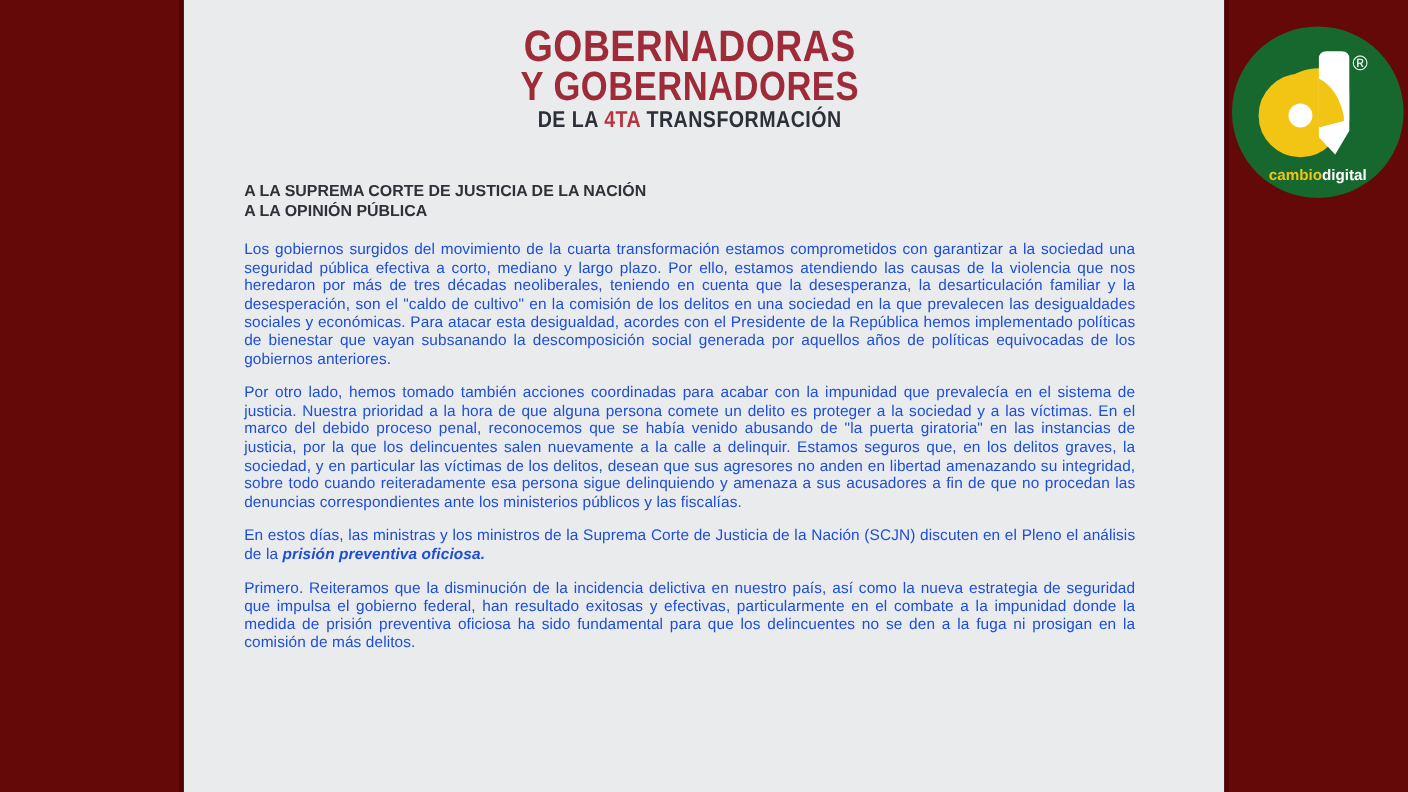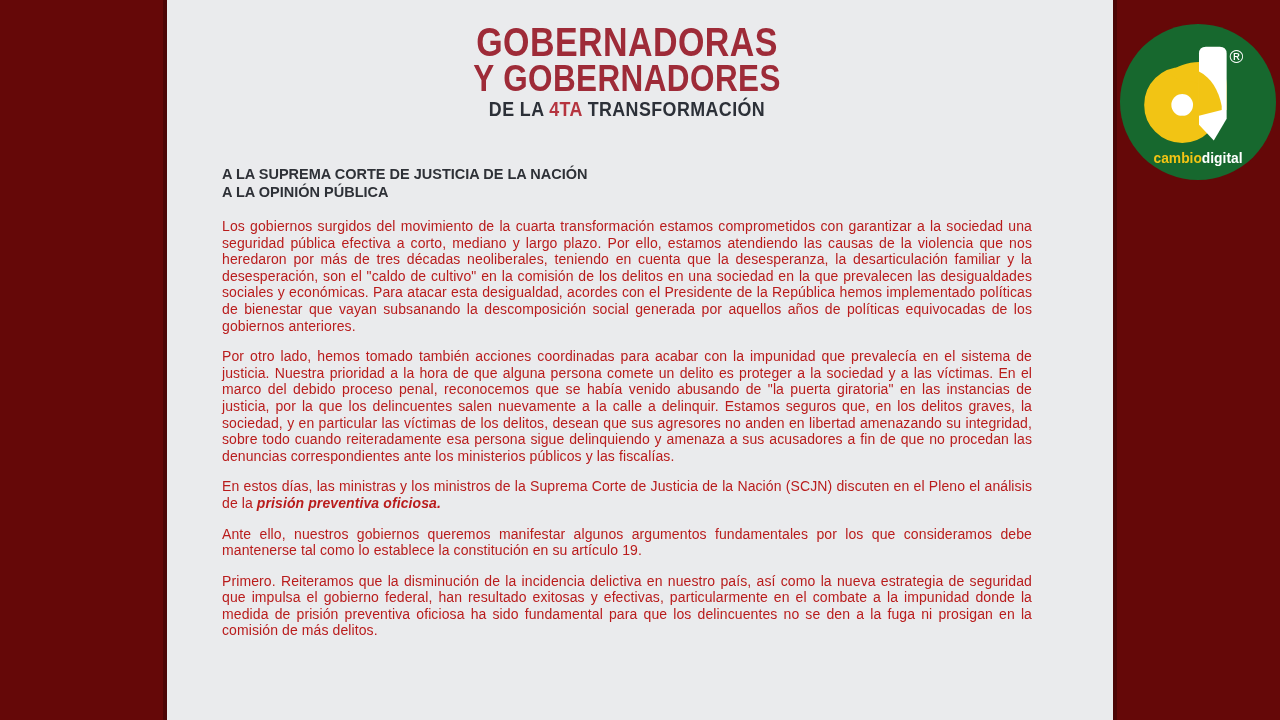--- a/index.html
+++ b/index.html
@@ -20,21 +20,21 @@
   .hdr { text-align:center; margin:0 0 44px 0; }
   .hdr-line { font-weight:bold; transform:scaleX(0.85); }
   .hdr-line1 { font-size:40px; line-height:37px; color:#9e2b38; letter-spacing:0.5px; }
   .hdr-line2 { font-size:37px; line-height:35px; color:#9e2b38; letter-spacing:0.5px; }
   .hdr-line3 { font-size:21px; line-height:26px; color:#2c3038; font-weight:bold; letter-spacing:0.5px; }
   .hdr-line3 .accent { color:#b5343f; }
 
   
   .salutation { font-weight:bold; font-size:14.5px; line-height:17.5px; color:#2e3137; margin:0 0 17px 0; }
   p.body {
-    font-size:14px; line-height:16.6px; color:#b91c1c;
+    font-size:14px; line-height:16.6px; color:#1d4ed8;
     text-align:justify; margin:0 0 14px 0; letter-spacing:0.1px;
   }
   .emph { font-weight:bold; font-style:italic; }
 
   
   .logo { position:absolute; left:1119px; top:23px; width:158px; height:158px; }
   .logo svg { display:block; width:158px; height:158px; }
 </style>
 </head>
 <body>
@@ -57,21 +57,20 @@
       <div>A LA SUPREMA CORTE DE JUSTICIA DE LA NACIÓN</div>
       <div>A LA OPINIÓN PÚBLICA</div>
     </div>
 
     <p class="body">Los gobiernos surgidos del movimiento de la cuarta transformación estamos comprometidos con garantizar a la sociedad una seguridad pública efectiva a corto, mediano y largo plazo. Por ello, estamos atendiendo las causas de la violencia que nos heredaron por más de tres décadas neoliberales, teniendo en cuenta que la desesperanza, la desarticulación familiar y la desesperación, son el "caldo de cultivo" en la comisión de los delitos en una sociedad en la que prevalecen las desigualdades sociales y económicas. Para atacar esta desigualdad, acordes con el Presidente de la República hemos implementado políticas de bienestar que vayan subsanando la descomposición social generada por aquellos años de políticas equivocadas de los gobiernos anteriores.</p>
     <p class="body">Por otro lado, hemos tomado también acciones coordinadas para acabar con la impunidad que prevalecía en el sistema de justicia. Nuestra prioridad a la hora de que alguna persona comete un delito es proteger a la sociedad y a las víctimas. En el marco del debido proceso penal, reconocemos que se había venido abusando de "la puerta giratoria" en las instancias de justicia, por la que los delincuentes salen nuevamente a la calle a delinquir. Estamos seguros que, en los delitos graves, la sociedad, y en particular las víctimas de los delitos, desean que sus agresores no anden en libertad amenazando su integridad, sobre todo cuando reiteradamente esa persona sigue delinquiendo y amenaza a sus acusadores a fin de que no procedan las denuncias correspondientes ante los ministerios públicos y las fiscalías.</p>
     <p class="body">
       <span>En estos días, las ministras y los ministros de la Suprema Corte de Justicia de la Nación (SCJN) discuten en el Pleno el análisis de la</span>
       <em class="emph">prisión preventiva oficiosa.</em>
     </p>
-    <p class="body">Ante ello, nuestros gobiernos queremos manifestar algunos argumentos fundamentales por los que consideramos debe mantenerse tal como lo establece la constitución en su artículo 19.</p>
     <p class="body">Primero. Reiteramos que la disminución de la incidencia delictiva en nuestro país, así como la nueva estrategia de seguridad que impulsa el gobierno federal, han resultado exitosas y efectivas, particularmente en el combate a la impunidad donde la medida de prisión preventiva oficiosa ha sido fundamental para que los delincuentes no se den a la fuga ni prosigan en la comisión de más delitos.</p>
 
   </div>
 
   <div class="edge left"></div>
   <div class="edge right"></div>
 
   <div class="logo">
     <svg viewBox="0 0 160 160" xmlns="http://www.w3.org/2000/svg">
       <circle cx="80" cy="80" r="79" fill="#17682e"></circle>

